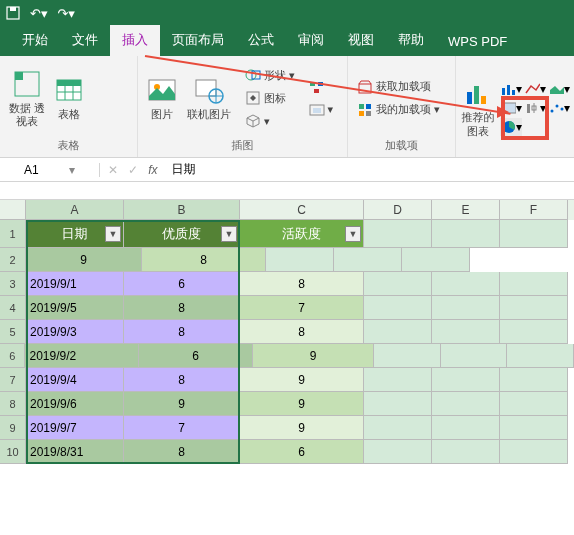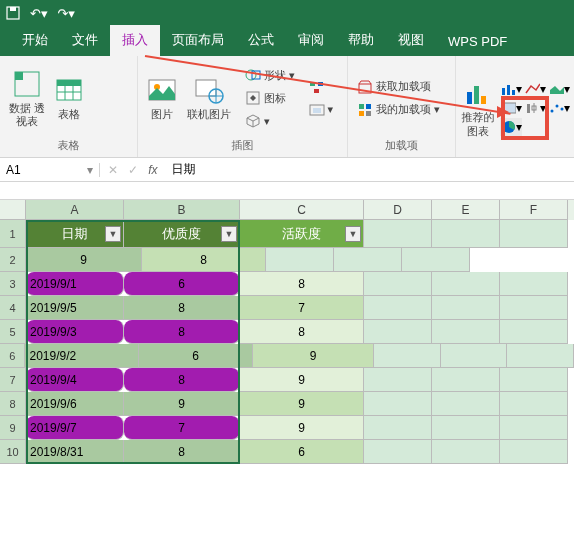--- a/index.html
+++ b/index.html
@@ -24,42 +24,42 @@
 .btn-large .lbl { font-size: 11px; color: #444; text-align: center; line-height: 1.2; margin-top: 2px; }
 .btn-small { display: flex; align-items: center; gap: 3px; font-size: 11px; color: #444; cursor: pointer; padding: 2px 3px; }
 .btn-small .ic { width: 16px; height: 16px; }
 .stack { display: flex; flex-direction: column; gap: 3px; }
 .red-box { position: absolute; border: 4px solid #e74c3c; width: 48px; height: 44px; top: 96px; left: 501px; z-index: 10; }
 .arrow-line { position: absolute; top: 55px; left: 145px; width: 370px; height: 2px; background: #e74c3c; transform: rotate(9deg); transform-origin: left center; z-index: 5; }
 .arrow-head { position: absolute; top: 106px; left: 497px; width: 0; height: 0; border-left: 12px solid #e74c3c; border-top: 6px solid transparent; border-bottom: 6px solid transparent; z-index: 6; }
 
 
 .formula-row { height: 24px; background: #fff; border-bottom: 1px solid #d4d4d4; display: flex; align-items: center; }
-.name-box { width: 100px; border-right: 1px solid #d4d4d4; padding: 0 6px; display: flex; justify-content: space-between; align-items: center; font-size: 12px; }
+.name-box { width: 100px; border-right: 1px solid #d4d4d4; padding: 0 24px; display: flex; justify-content: space-between; align-items: center; font-size: 12px; }
 .fx-area { display: flex; align-items: center; padding: 0 8px; gap: 10px; }
 .fx-lbl { font-style: italic; color: #666; text-align: center; }
 .fx-input { flex: 1; padding: 0 6px; font-size: 12px; }
 .spacer-row { height: 18px; border-bottom: 1px solid #d4d4d4; }
 
 
 .grid { position: relative; }
 .col-headers { display: flex; height: 20px; background: #e8f2e8; }
 .corner { width: 26px; border-right: 1px solid #bbb; border-bottom: 1px solid #bbb; background: #e8f2e8; }
 .ch { border-right: 1px solid #bbb; border-bottom: 1px solid #bbb; text-align: center; font-size: 12px; color: #444; line-height: 20px; background: #e8f2e8; }
 .ch.sel { background: #c8e0c8; }
 .row { display: flex; height: 24px; }
 .row.h { height: 28px; }
 .rh { width: 26px; border-right: 1px solid #bbb; border-bottom: 1px solid #bbb; text-align: center; font-size: 11px; color: #444; line-height: 24px; background: #e8f2e8; }
 .rh.sel { background: #c8e0c8; }
 .cell { border-right: 1px solid #bbb; border-bottom: 1px solid #bbb; font-size: 12px; display: flex; align-items: center; justify-content: center; }
 .cell.date { justify-content: flex-start; padding-left: 4px; }
 .cell.empty { background: #d4ead9; }
 .table-hdr { background: #70ad47; color: #fff; font-size: 13px; justify-content: center; position: relative; }
 .sel-green-odd { background: #a9c9a0; }
-.sel-green-even { background: #a21caf; border-radius: 8px; }
+.sel-green-even { background: #c4b5fd; }
 .green-odd { background: #c5e0b4; }
 .green-even { background: #e2f0d9; }
 .dd { position: absolute; right: 2px; width: 16px; height: 16px; border: 1px solid #888; background: #f0f0f0; display: flex; align-items: center; justify-content: center; font-size: 9px; color: #555; }
 .sel-outline { position: absolute; border: 2px solid #217346; pointer-events: none; }
 
 svg { display: block; }
 .chart-stack { display: flex; flex-direction: column; gap: 1px; }
 .chart-row { display: flex; gap: 2px; }
 .chart-ic { width: 22px; height: 18px; display: flex; align-items: center; justify-content: center; cursor: pointer; }
 </style>
@@ -77,22 +77,22 @@
   <span class="tb-icon">↷▾</span>
 </div>
 
 <div class="tabs">
   <div class="tab">开始</div>
   <div class="tab">文件</div>
   <div class="tab active">插入</div>
   <div class="tab">页面布局</div>
   <div class="tab">公式</div>
   <div class="tab">审阅</div>
+  <div class="tab">视图</div>
   <div class="tab">帮助</div>
-  <div class="tab">视图</div>
   <div class="tab">WPS PDF</div>
 </div>
 
 <div class="ribbon">
   <div class="group" style="width:138px">
     <div class="group-body">
       <div class="btn-large">
         <span class="ic">
             <svg width="30" height="30">
               <rect x="3" y="3" width="24" height="24" fill="none" stroke="#3a7" stroke-width="1"></rect>

